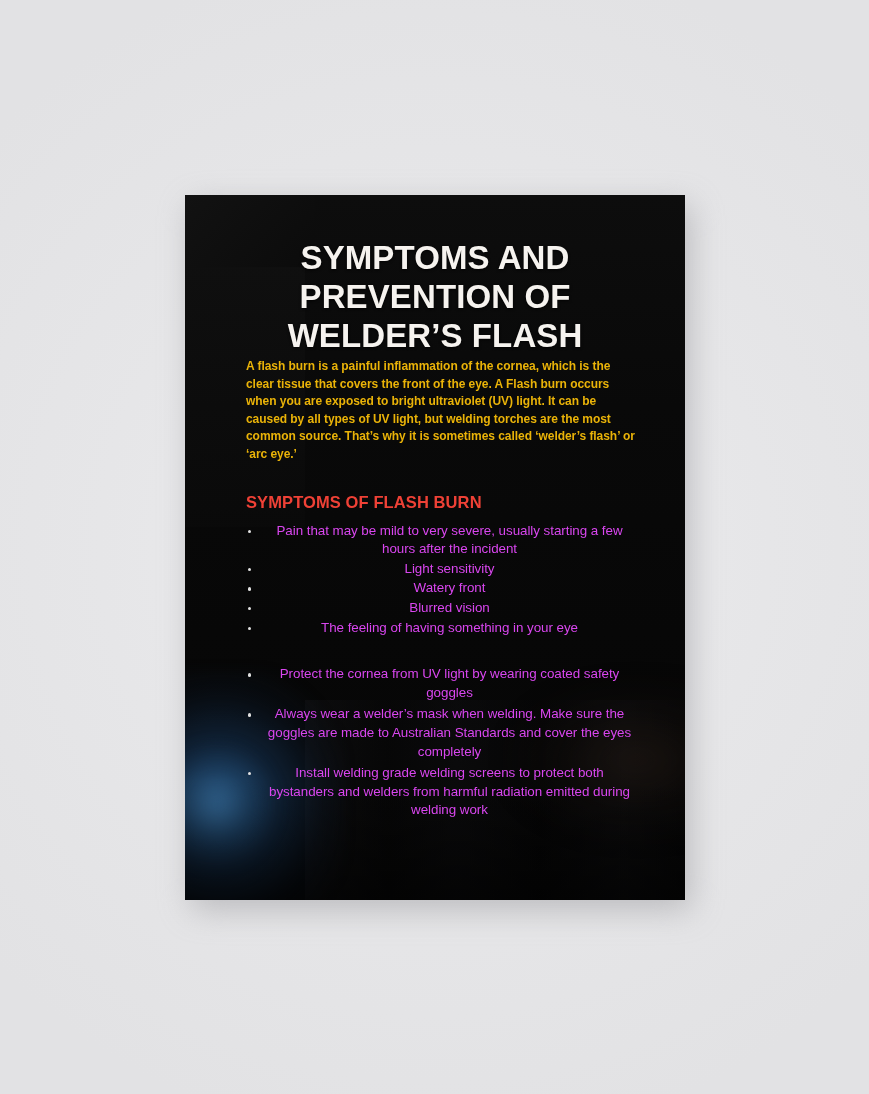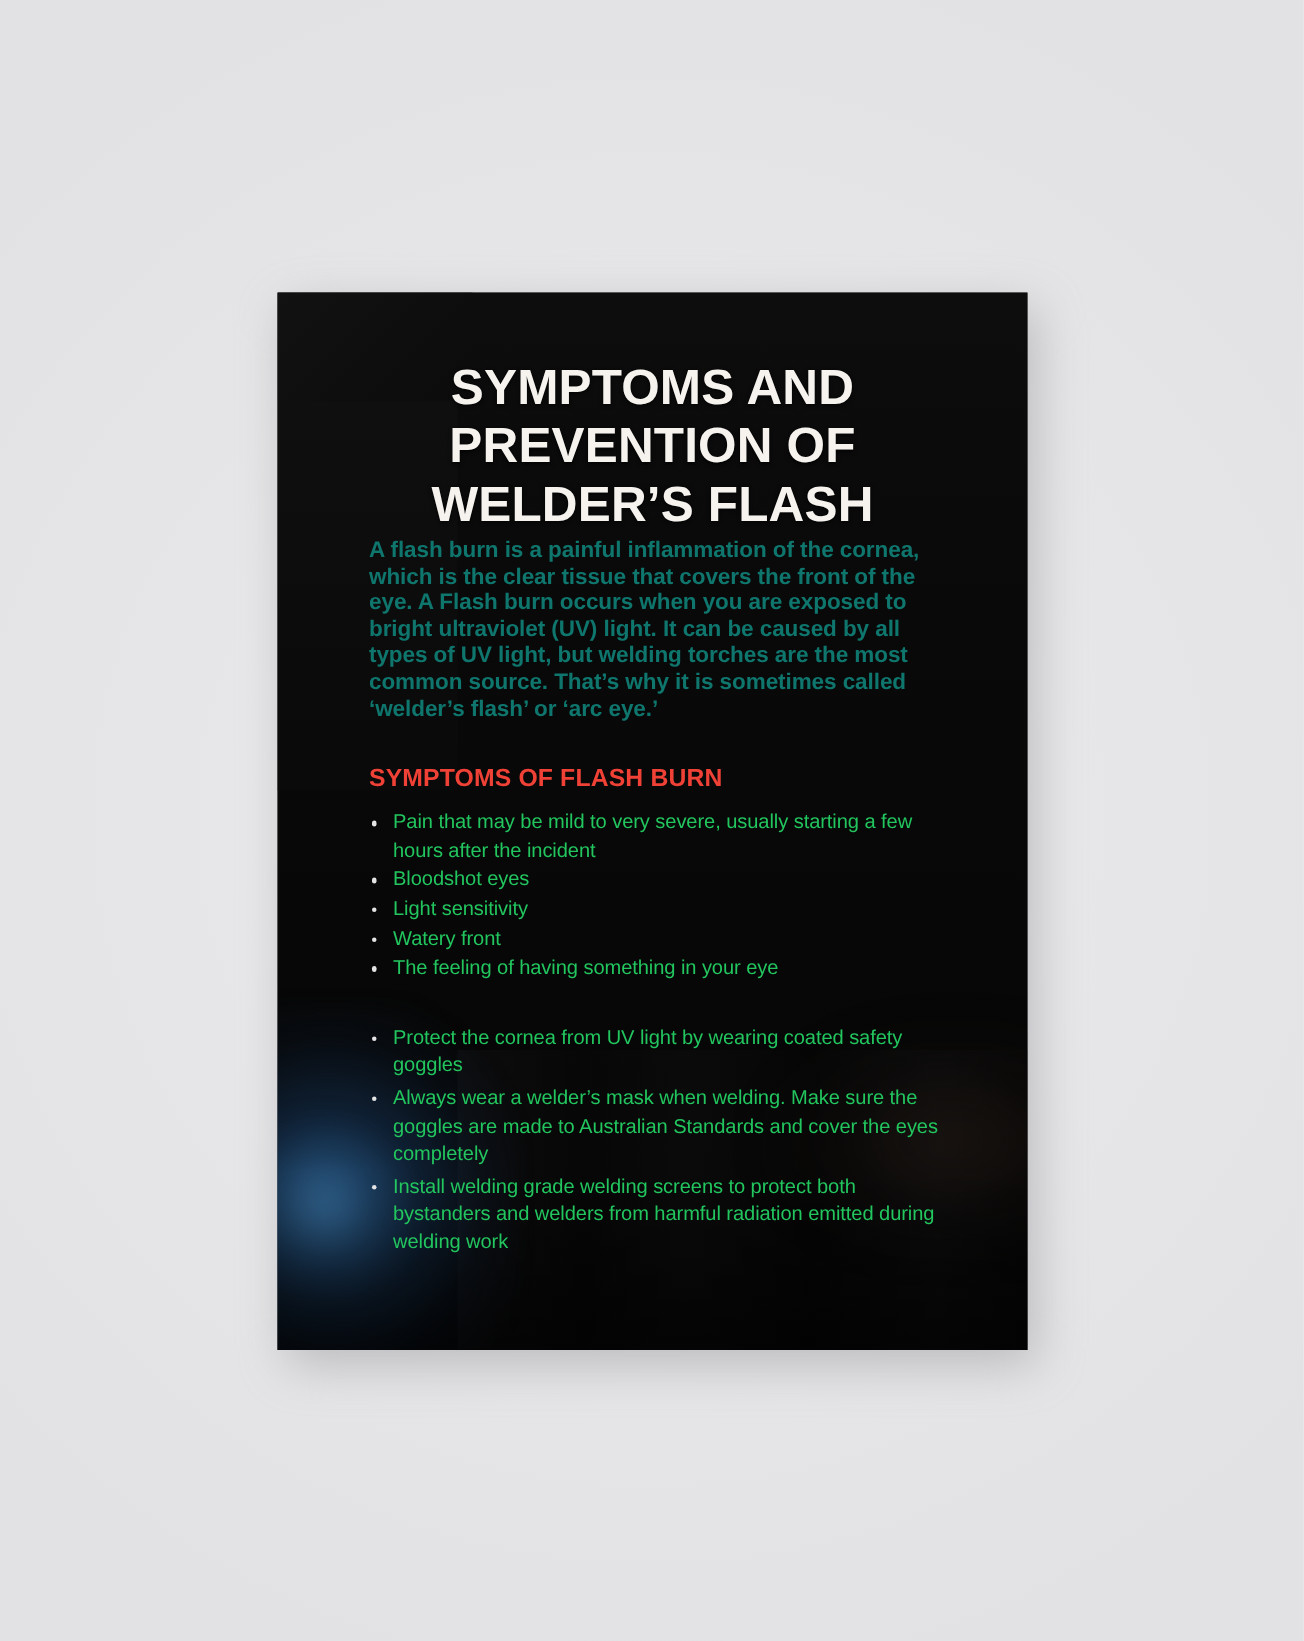--- a/index.html
+++ b/index.html
@@ -136,23 +136,23 @@
   .poster-title .tl { display: block; }
 
   .body-block {
     position: absolute;
     left: 61px;
     right: 48px;
     top: 163px;
   }
 
   .intro {
-    color: #0f766e;
+    color: #eab308;
     font-weight: 700;
-    font-size: 15px;
+    font-size: 12px;
     line-height: 17.6px;
     margin: 0;
     letter-spacing: -0.05px;
   }
 
   .section {
     margin-top: 28px;
   }
   .section-heading {
     color: #ef4136;
@@ -164,26 +164,27 @@
     text-transform: uppercase;
   }
 
   ul.bullets {
     list-style: none;
     margin: 0;
     padding: 0;
   }
   ul.bullets li {
     position: relative;
-    color: #22c55e;
+    color: #d946ef;
     font-size: 13.4px;
     line-height: 18.6px;
     padding-left: 16px;
     margin-bottom: 1px;
     letter-spacing: -0.05px;
+    text-align: center;
   }
   ul.bullets li::before {
     content: "";
     position: absolute;
     left: 2px;
     top: 8px;
     width: 3.4px;
     height: 3.4px;
     border-radius: 50%;
     background: #e3e3e3;
@@ -217,23 +218,23 @@
       </h1>
 
       <div class="body-block">
 
         <p class="intro">A flash burn is a painful inflammation of the cornea, which is the clear tissue that covers the front of the eye. A Flash burn occurs when you are exposed to bright ultraviolet (UV) light. It can be caused by all types of UV light, but welding torches are the most common source. That’s why it is sometimes called ‘welder’s flash’ or ‘arc eye.’</p>
 
         <div class="section symptoms">
           <h2 class="section-heading">SYMPTOMS OF FLASH BURN</h2>
           <ul class="bullets">
             <li>Pain that may be mild to very severe, usually starting a few hours after the incident</li>
-            <li>Bloodshot eyes</li>
             <li>Light sensitivity</li>
             <li>Watery front</li>
+            <li>Blurred vision</li>
             <li>The feeling of having something in your eye</li>
           </ul>
         </div>
 
         <div class="section prevention">
           <ul class="bullets">
             <li>Protect the cornea from UV light by wearing coated safety goggles</li>
             <li>Always wear a welder’s mask when welding. Make sure the goggles are made to Australian Standards and cover the eyes completely</li>
             <li>Install welding grade welding screens to protect both bystanders and welders from harmful radiation emitted during welding work</li>
           </ul>

